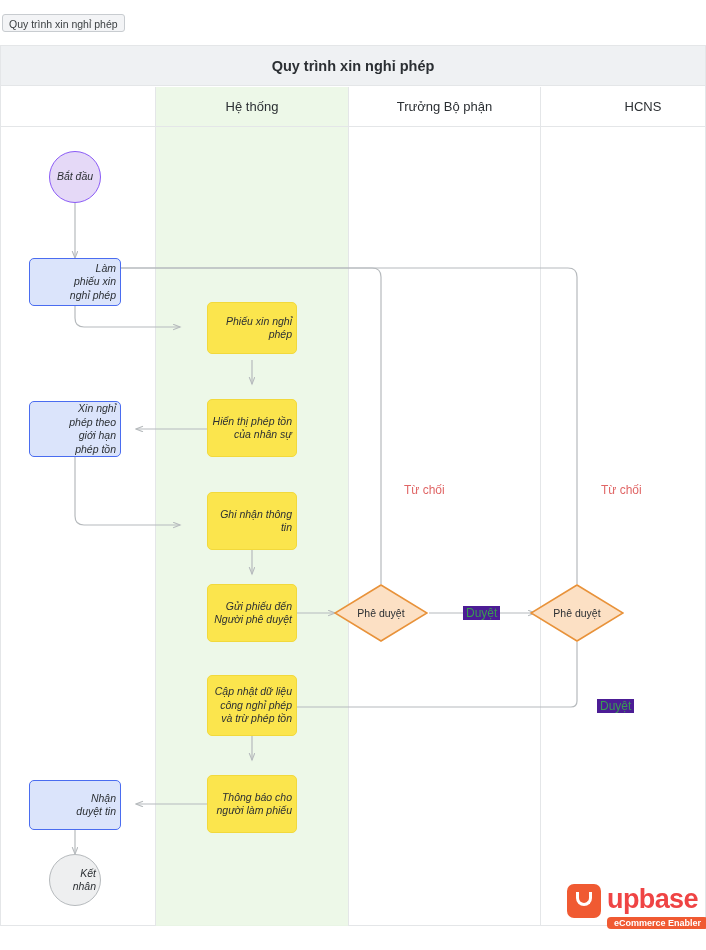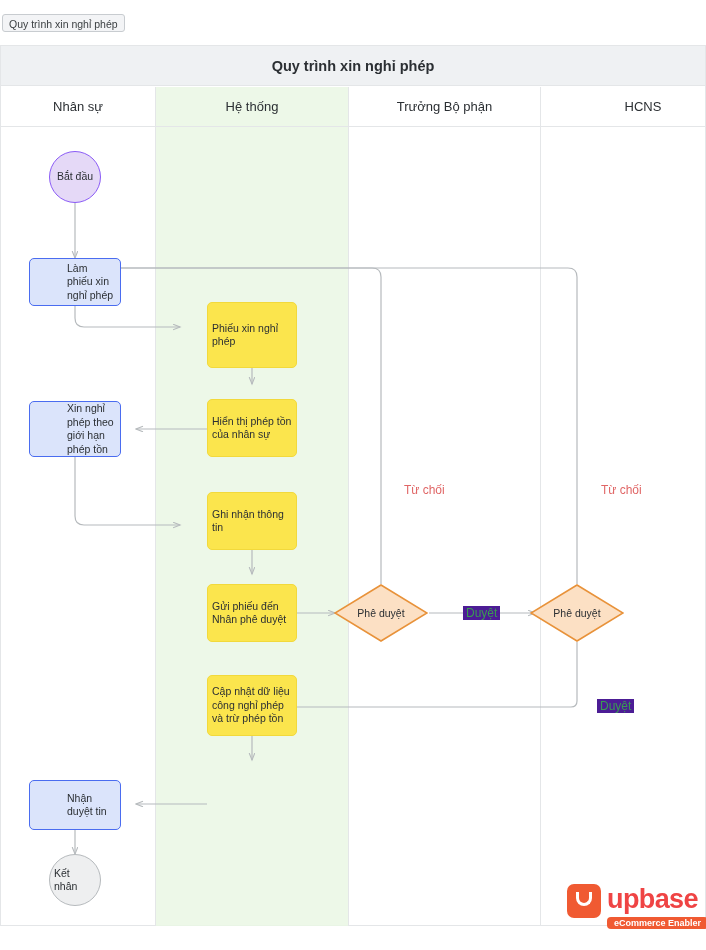--- a/index.html
+++ b/index.html
@@ -93,25 +93,26 @@
     background: #e4e6e8;
   }
 
   
   .node {
     position: absolute;
     box-sizing: border-box;
     display: flex;
     align-items: center;
     justify-content: center;
-    text-align: left;
+    text-align: right;
     font-size: 10.5px;
     line-height: 13.5px;
     color: #2b2f33;
     padding: 2px 4px;
+    font-style: italic;
   }
   .node.start {
     border-radius: 50%;
     background: #e5d9f7;
     border: 1.4px solid #8b5cf6;
   }
   .node.end {
     border-radius: 50%;
     background: #eeeff0;
     border: 1.4px solid #b6babd;
@@ -215,21 +216,20 @@
   <div class="canvas">
 
     <div class="title-bar">Quy trình xin nghỉ phép</div>
 
     <div class="lane shaded" style="left:155px; width:192px;"></div>
 
     <div class="lane-divider" style="left:154px;"></div>
     <div class="lane-divider" style="left:347px;"></div>
     <div class="lane-divider" style="left:539px;"></div>
 
-    <div class="lane-header" style="left:0px;   width:154px;">Nhân sự</div>
     <div class="lane-header" style="left:155px; width:192px;">Hệ thống</div>
     <div class="lane-header" style="left:348px; width:191px;">Trưởng Bộ phận</div>
     <div class="lane-header" style="left:560px; width:164px;">HCNS</div>
     <div class="header-rule"></div>
 
     <svg class="edges" viewBox="0 0 704 879">
       <defs>
         <marker id="arw" markerWidth="9" markerHeight="9" refX="7.5" refY="3.2" orient="auto" markerUnits="userSpaceOnUse">
           <path d="M0.5,0.4 L7.6,3.2 L0.5,6.0" fill="none" stroke="#b6babd" stroke-width="1.1"></path>
         </marker>
@@ -263,46 +263,47 @@
         <path d="M206,758 L135,758" marker-end="url(#arw)"></path>
 
         <path d="M74,784 L74,808" marker-end="url(#arw)"></path>
       </g>
     </svg>
 
     <div class="node start" style="left:48px;  top:105px; width:52px;  height:52px;">Bắt đầu</div>
 
     <div class="node blue" style="left:28px;  top:212px; width:92px;  height:48px;">Làm phiếu xin nghỉ phép</div>
 
-    <div class="node yellow" style="left:206px; top:256px; width:90px;  height:66px;">Phiếu xin nghỉ phép</div>
+    <div class="node yellow" style="left:206px; top:256px; width:90px;  height:52px;">Phiếu xin nghỉ phép</div>
 
     <div class="node yellow" style="left:206px; top:353px; width:90px;  height:58px;">Hiển thị phép tồn của nhân sự</div>
 
     <div class="node blue" style="left:28px;  top:355px; width:92px;  height:56px;">Xin nghỉ phép theo giới hạn phép tồn</div>
 
     <div class="node yellow" style="left:206px; top:446px; width:90px;  height:58px;">Ghi nhận thông tin</div>
 
-    <div class="node yellow" style="left:206px; top:538px; width:90px;  height:58px;">Gửi phiếu đến Nhân phê duyệt</div>
+    <div class="node yellow" style="left:206px; top:538px; width:90px;  height:58px;">Gửi phiếu đến Người phê duyệt</div>
 
     <div class="diamond-wrap" style="left:333px; top:538px; width:94px; height:58px;">
       <svg width="94" height="58" viewBox="0 0 94 58">
         <polygon points="47,1 93,29 47,57 1,29" fill="#fce0c4" stroke="#e8923a" stroke-width="1.6"></polygon>
       </svg>
       <div class="diamond-label">Phê duyệt</div>
     </div>
 
     <div class="diamond-wrap" style="left:529px; top:538px; width:94px; height:58px;">
       <svg width="94" height="58" viewBox="0 0 94 58">
         <polygon points="47,1 93,29 47,57 1,29" fill="#fce0c4" stroke="#e8923a" stroke-width="1.6"></polygon>
       </svg>
       <div class="diamond-label">Phê duyệt</div>
     </div>
 
     <div class="node yellow" style="left:206px; top:629px; width:90px;  height:61px;">Cập nhật dữ liệu công nghỉ phép và trừ phép tồn</div>
 
+    <div class="node yellow" style="left:206px; top:729px; width:90px;  height:58px;">Thông báo cho người làm phiếu</div>
 
     <div class="node blue" style="left:28px;  top:734px; width:92px;  height:50px;">Nhận duyệt tin</div>
 
     <div class="node end" style="left:48px;  top:808px; width:52px;  height:52px;">Kết nhân</div>
 
     <div class="edge-label reject" style="left:403px; top:437px;">Từ chối</div>
     <div class="edge-label reject" style="left:600px; top:437px;">Từ chối</div>
     <div class="edge-label approve" style="left:462px; top:560px;">Duyệt</div>
     <div class="edge-label approve" style="left:596px; top:653px;">Duyệt</div>
 

